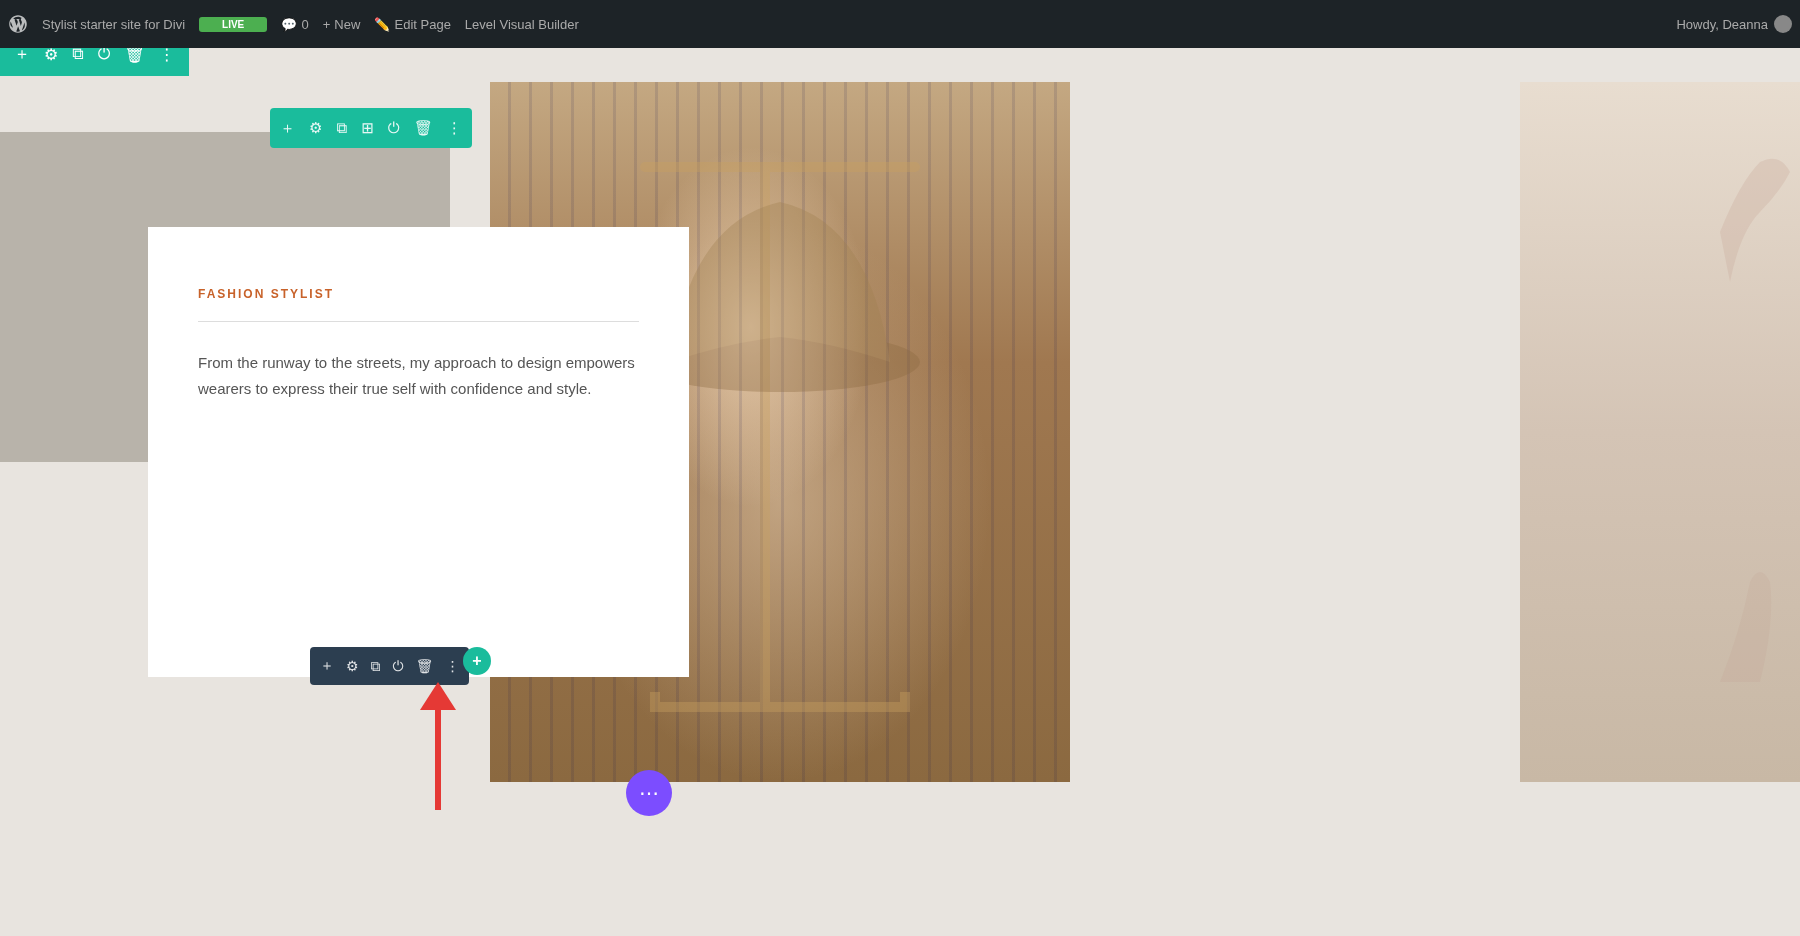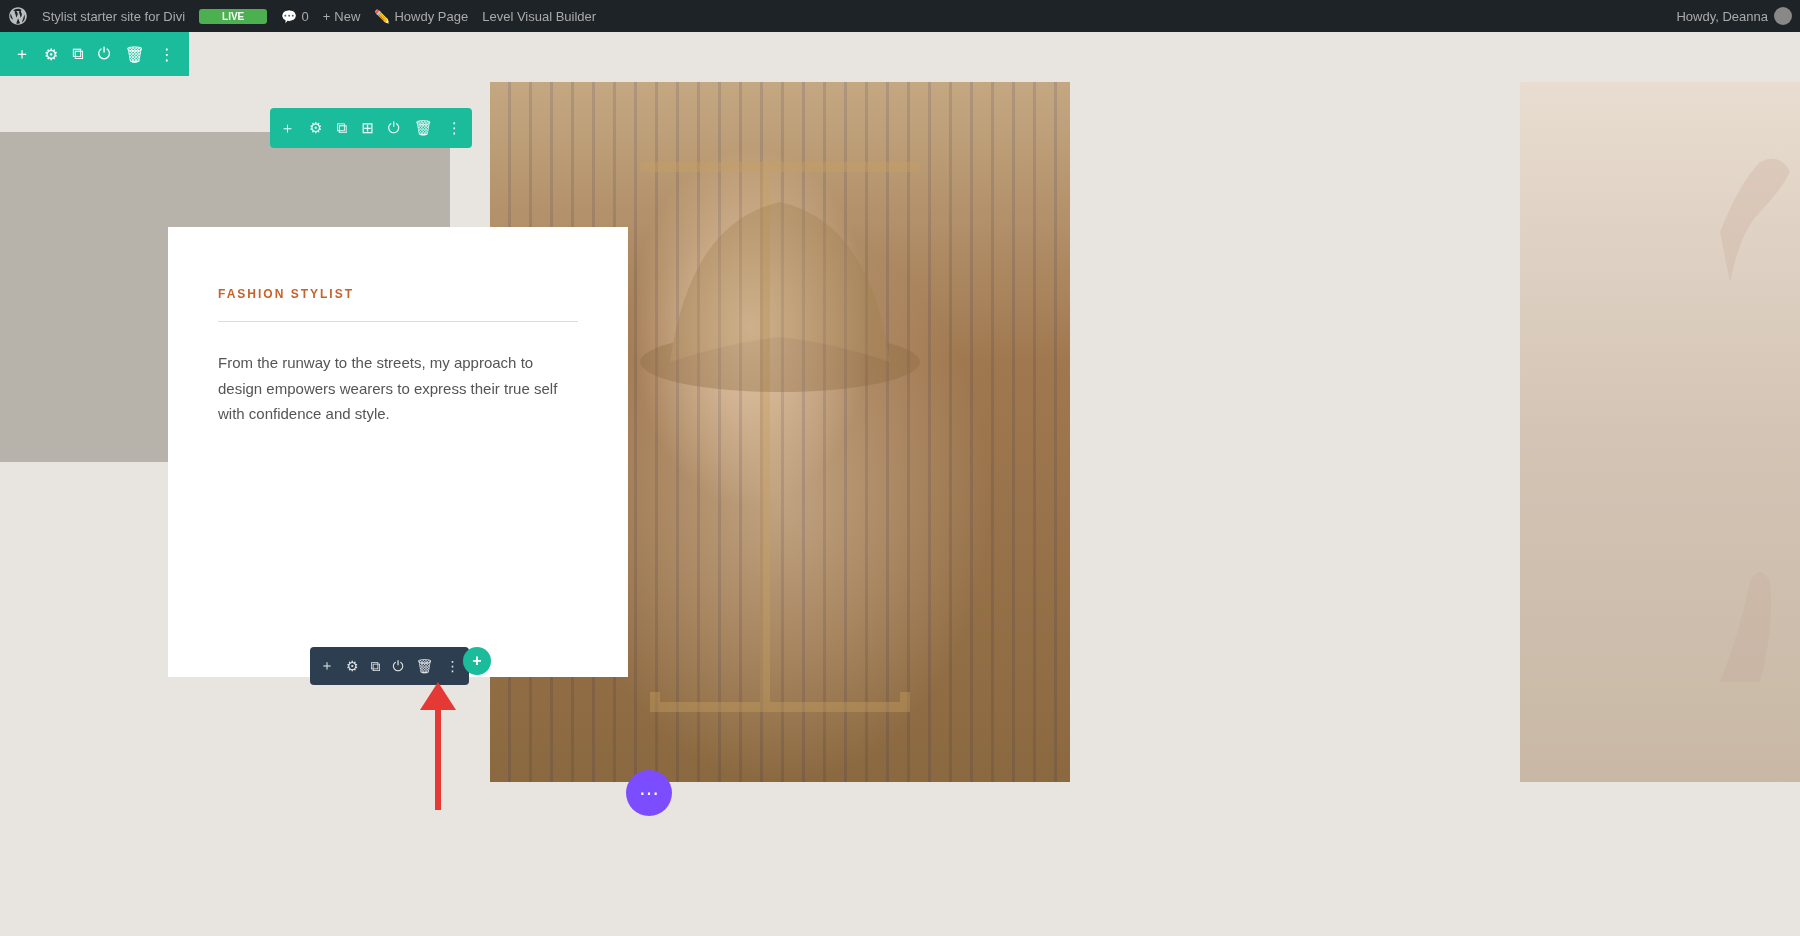--- a/index.html
+++ b/index.html
@@ -1,21 +1,21 @@
 <!DOCTYPE html>
 <html><head>
   <meta charset="utf-8">
   <style>
     * { box-sizing: border-box; margin: 0; padding: 0; }
     body { font-family: -apple-system, BlinkMacSystemFont, 'Segoe UI', sans-serif; background: #e8e4df; width: 1800px; height: 936px; overflow: hidden; }
 
     
     .admin-bar {
       position: fixed; top: 0; left: 0; right: 0;
-      height: 32px; background: #1d2327;
+      height: 48px; background: #1d2327;
       display: flex; align-items: center;
       padding: 0 8px; z-index: 9999;
       color: #fff; font-size: 13px;
     }
     .admin-bar-left { display: flex; align-items: center; gap: 14px; flex: 1; }
     .admin-bar-right { display: flex; align-items: center; gap: 8px; }
     .wp-logo { display: flex; align-items: center; }
     .wp-logo svg { width: 20px; height: 20px; fill: #fff; opacity: 0.7; }
     .site-name { color: #aaa; font-size: 13px; }
     .live-badge {
@@ -50,22 +50,22 @@
     
     .grey-box {
       position: absolute; top: 100px; left: 0;
       width: 450px; height: 330px;
       background: #b8b3aa;
       z-index: 1;
     }
 
     
     .white-card {
-      position: absolute; top: 195px; left: 168px;
-      width: 460px; min-height: 450px;
+      position: absolute; top: 195px; left: 148px;
+      width: 541px; min-height: 450px;
       background: #fff;
       padding: 60px 50px 50px 50px;
       z-index: 2;
     }
 
     .card-eyebrow {
       color: #c8622a; font-size: 12px; font-weight: 600;
       letter-spacing: 2px; text-transform: uppercase;
       margin-bottom: 20px;
     }
@@ -205,21 +205,21 @@
     <div class="comment-count">
       <span>💬</span>
       <span>0</span>
     </div>
     <div class="new-btn">
       <span>+</span>
       <span>New</span>
     </div>
     <div class="admin-bar-link">
       <span>✏️</span>
-      <span>Howdy Page</span>
+      <span>Edit Page</span>
     </div>
     <div class="admin-bar-link">
       <span>Level Visual Builder</span>
     </div>
   </div>
   <div class="admin-bar-right">
     <div class="howdy">
       <span>Howdy, Deanna</span>
       <div class="avatar-circle"></div>
     </div>

